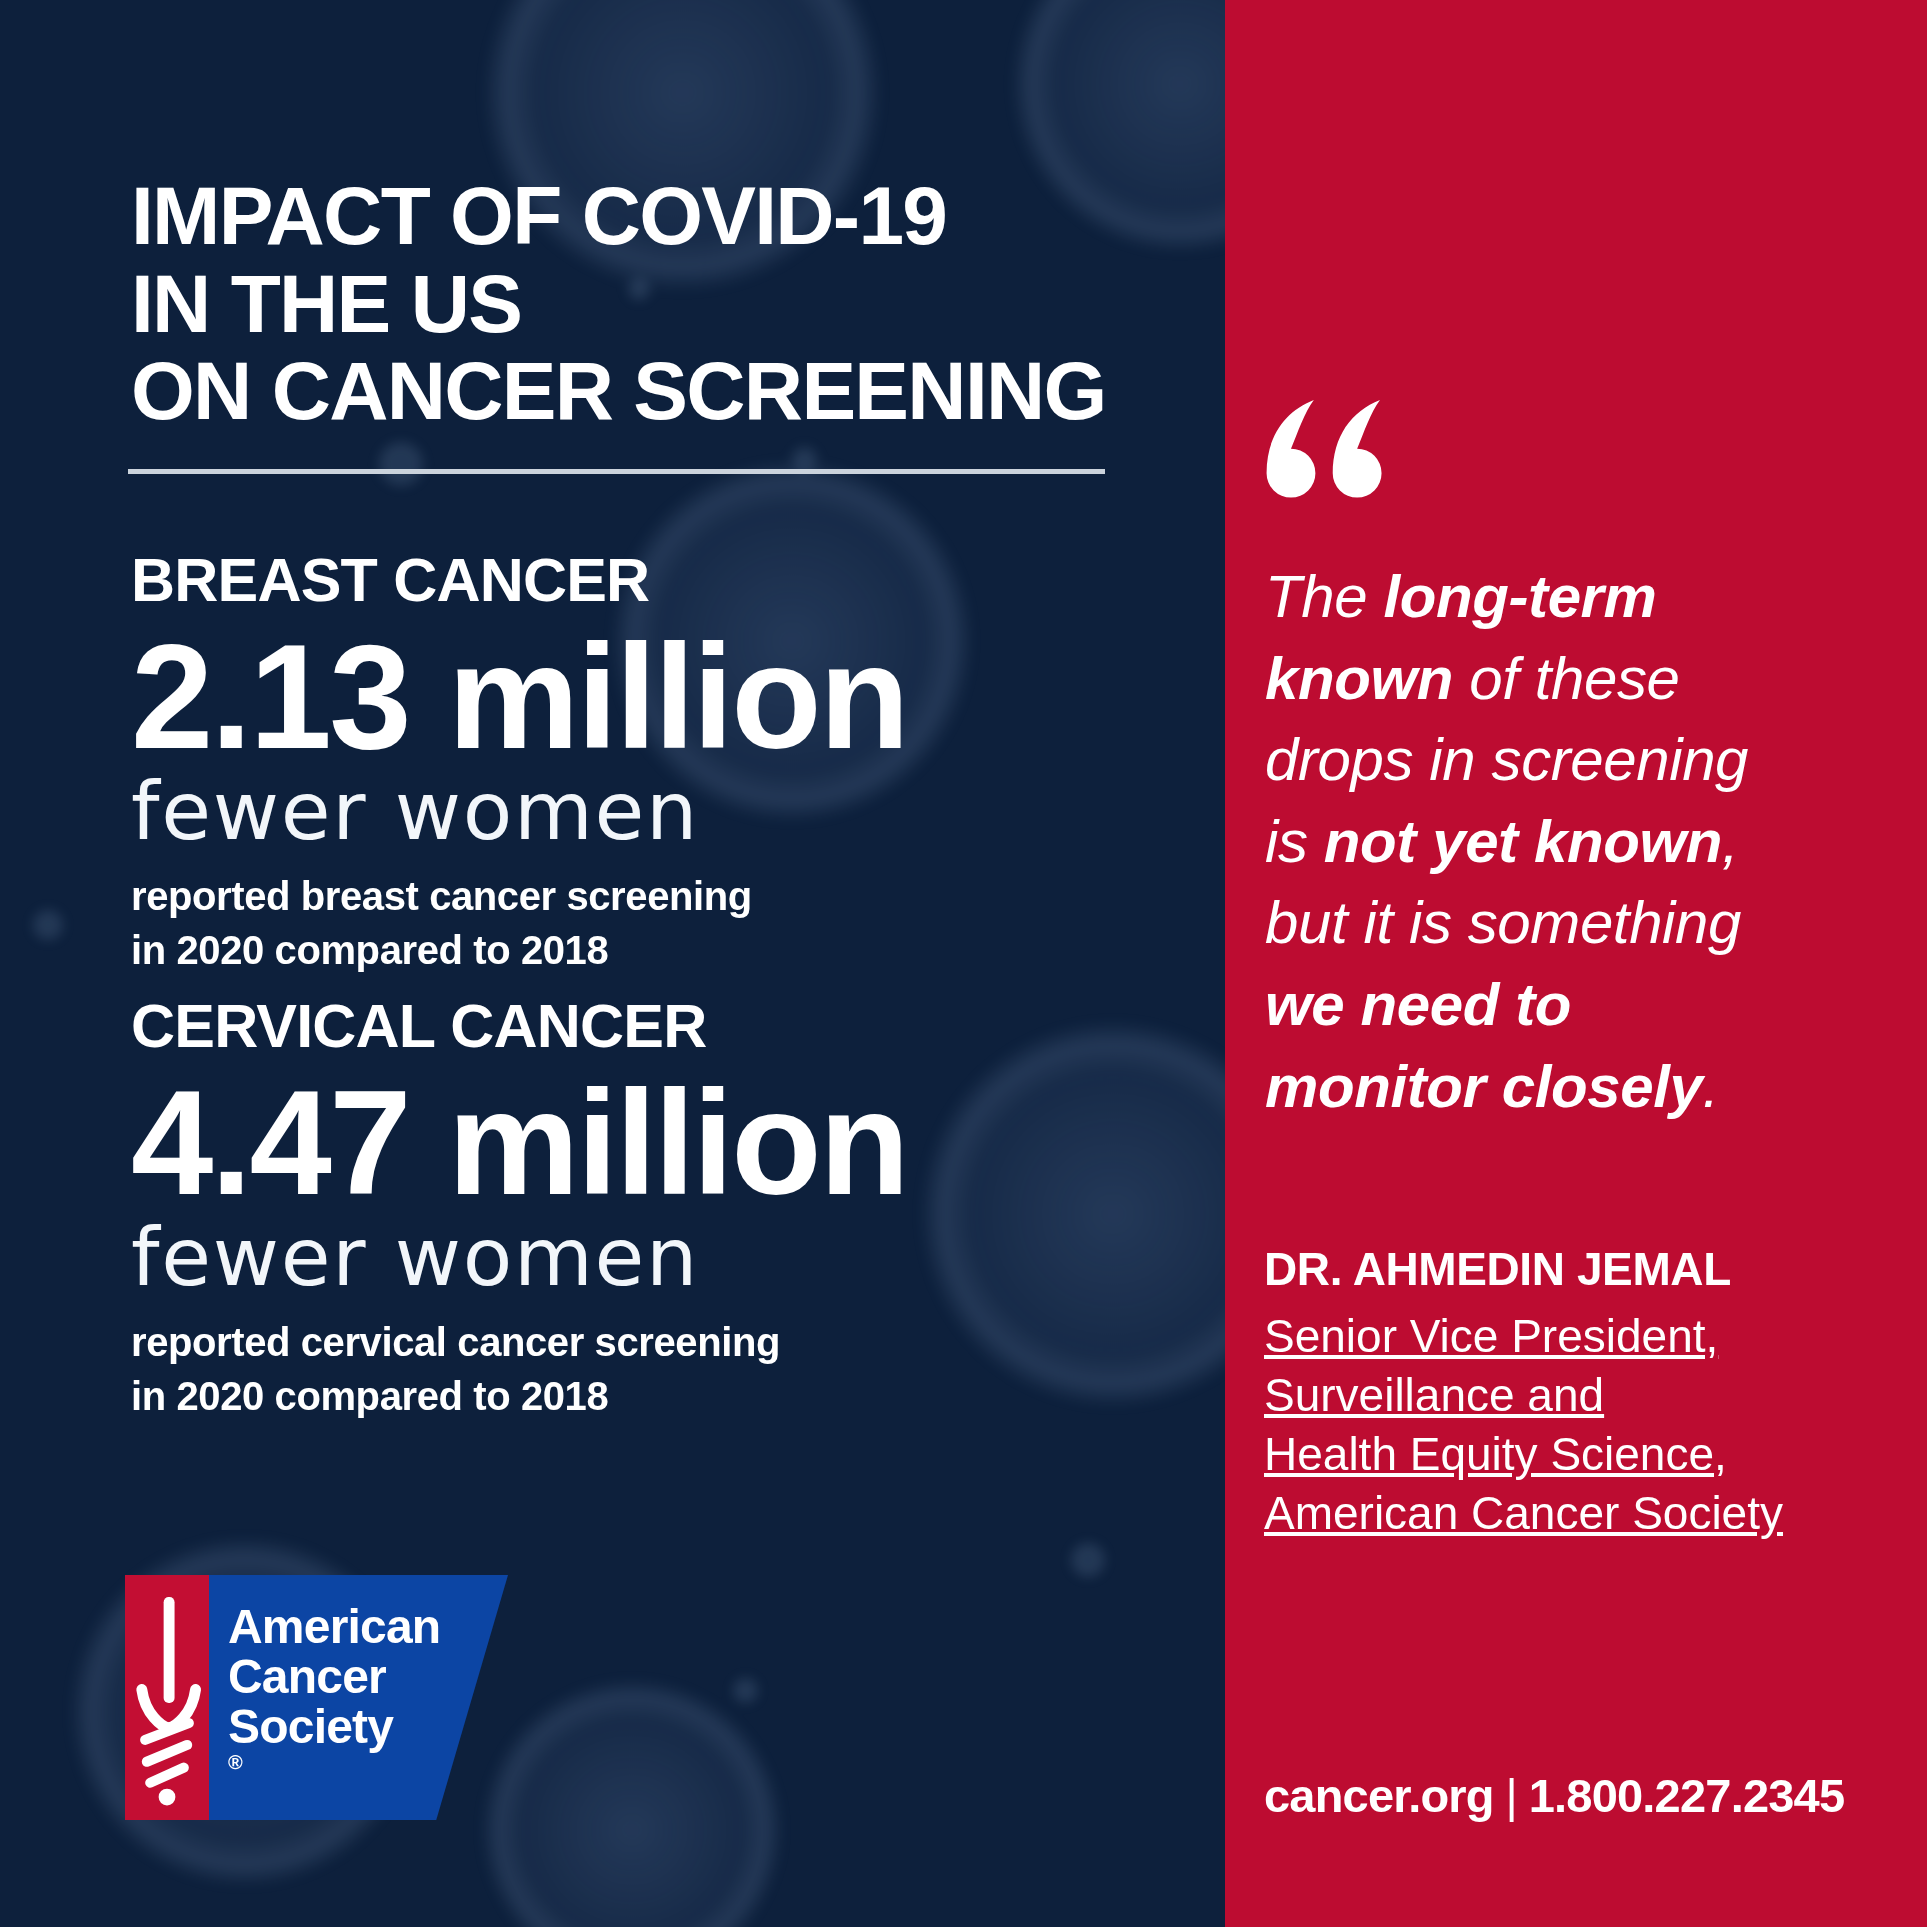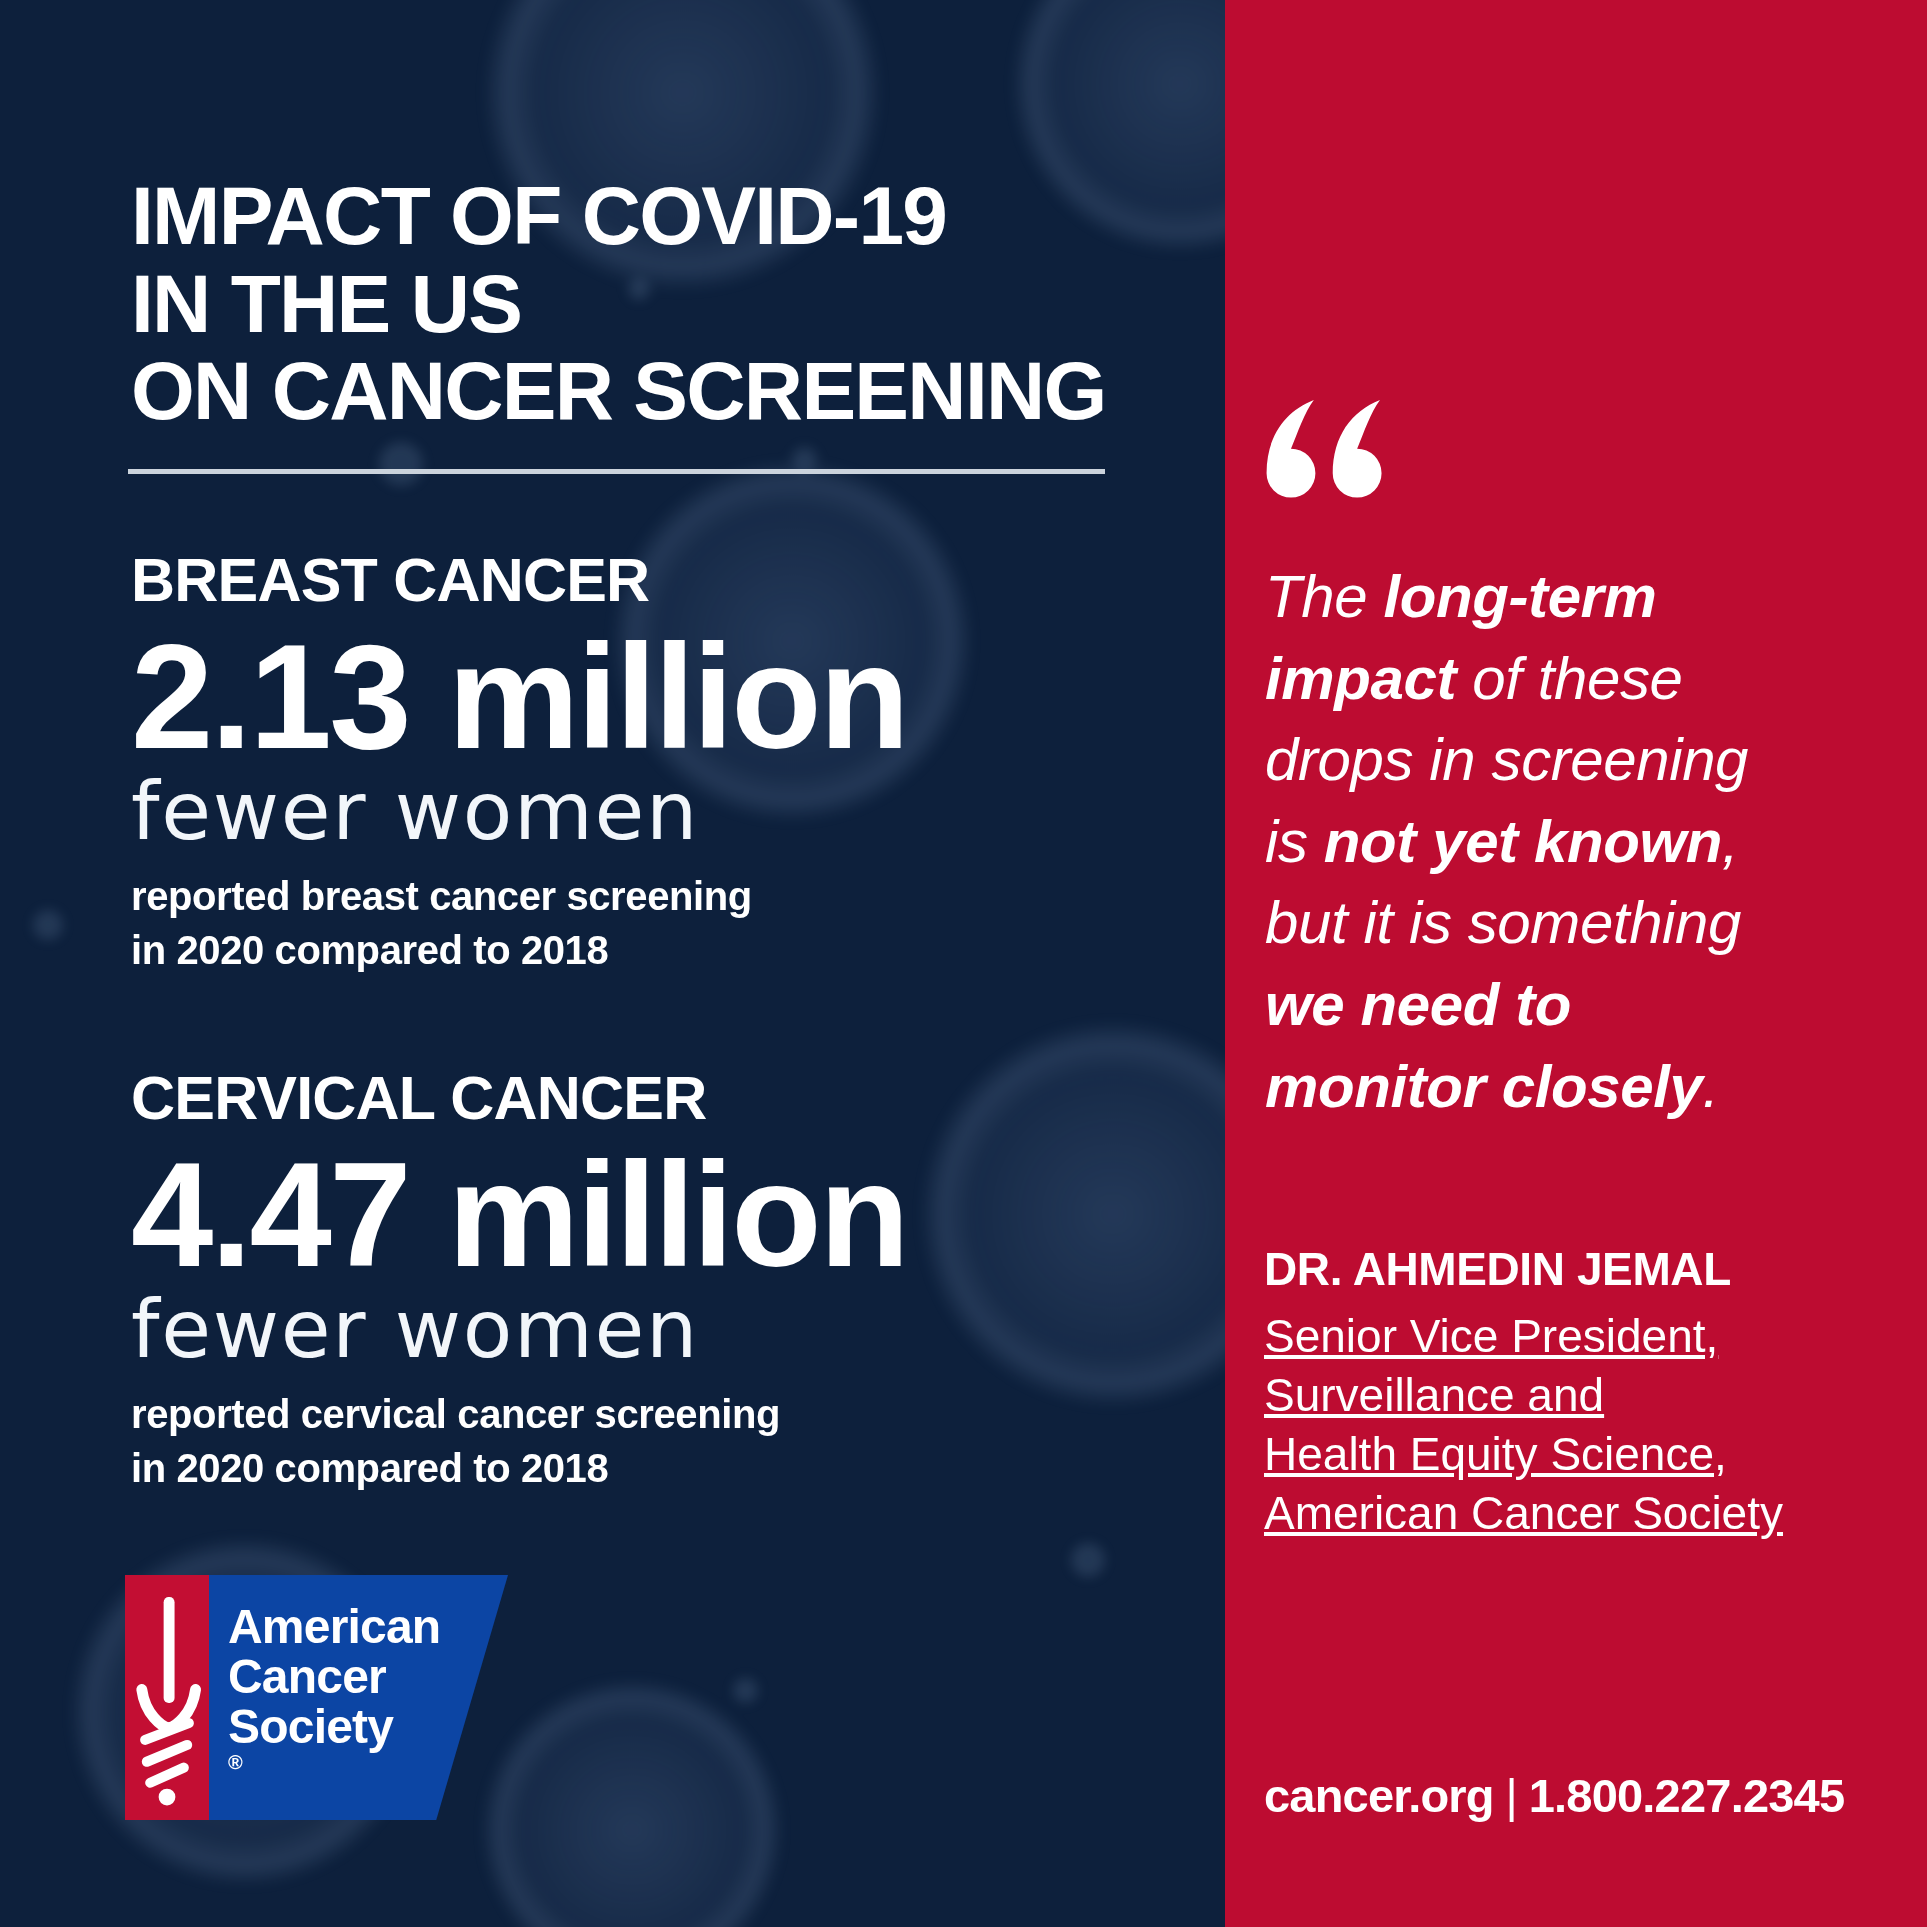--- a/index.html
+++ b/index.html
@@ -27,21 +27,21 @@
   .dot.d4{left:84px;top:961px;width:30px;height:30px;}
   .dot.d5{left:1122px;top:1594px;width:34px;height:34px;}
   .dot.d6{left:784px;top:1729px;width:25px;height:25px;}
 
   .title{position:absolute;left:131px;top:172px;font-size:82px;line-height:1.07;font-weight:700;letter-spacing:-1.7px;}
   .title span{display:block;}
   .divider{position:absolute;left:128px;top:469px;width:977px;height:5px;background:var(--divider,#CBD3DC);}
 
   .stat{position:absolute;left:131px;width:1046px;}
   .stat.breast{top:550px;}
-  .stat.cervical{top:1068px;}
+  .stat.cervical{top:996px;}
   .stat-label{font-size:61px;font-weight:700;letter-spacing:-0.8px;line-height:1;}
   .stat-value{font-size:148px;font-weight:700;line-height:1;letter-spacing:-2.5px;margin-top:11.8px;}
   .stat-unit{font-family:"DejaVu Sans","Liberation Sans",sans-serif;font-size:81px;font-weight:400;line-height:1;letter-spacing:1.7px;color:#F2F6FA;}
   .stat-desc{font-size:40px;font-weight:700;line-height:1.34;letter-spacing:-0.4px;margin-top:18.6px;}
 
   
   .acs-logo{position:absolute;left:125px;top:1575px;width:384px;height:238px;}
   .acs-red{position:absolute;left:0;top:0;width:84px;height:245px;background:var(--logo_red,#C30E33);}
   .acs-blue{position:absolute;left:84px;top:0;width:299px;height:245px;background:var(--logo_blue,#0C45A4);
     -webkit-clip-path:polygon(0 0,100% 0,76% 100%,0 100%);clip-path:polygon(0 0,100% 0,76% 100%,0 100%);}
@@ -132,21 +132,21 @@
   </div>
 
   <div class="right-panel">
     <svg class="qmark" width="126" height="103" viewBox="0 0 160 130">
       <g fill="#ffffff">
         <path d="M62 2 C26 16 2 48 2 95 A31 31 0 1 0 64 95 A31 31 0 0 0 33 64 C42 42 50 18 62 2 Z"></path>
         <path d="M146 2 C110 16 86 48 86 95 A31 31 0 1 0 148 95 A31 31 0 0 0 117 64 C126 42 134 18 146 2 Z"></path>
       </g>
     </svg>
 
-    <div class="quote-text"><span>The </span><span class="b">long-term</span><br><span class="b">impact</span><span> of these</span><br><span>drops in screening</span><br><span>is </span><span class="b">not yet known</span><span>,</span><br><span>but it is something</span><br><span class="b">we need to</span><br><span class="b">monitor closely</span><span>.</span></div>
+    <div class="quote-text"><span>The </span><span class="b">long-term</span><br><span class="b">known</span><span> of these</span><br><span>drops in screening</span><br><span>is </span><span class="b">not yet known</span><span>,</span><br><span>but it is something</span><br><span class="b">we need to</span><br><span class="b">monitor closely</span><span>.</span></div>
 
     <div class="attribution">
       <div class="attr-name">DR. AHMEDIN JEMAL</div>
       <div class="attr-role">
         <span>Senior Vice President,</span>
         <span>Surveillance and</span>
         <span>Health Equity Science,</span>
         <span>American Cancer Society</span>
       </div>
     </div>

